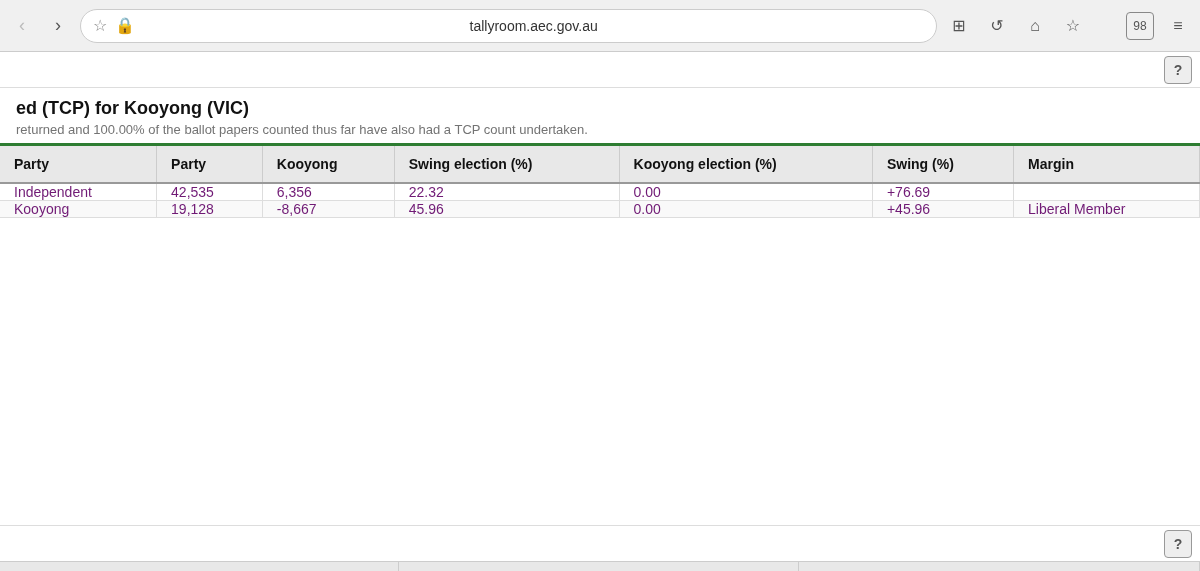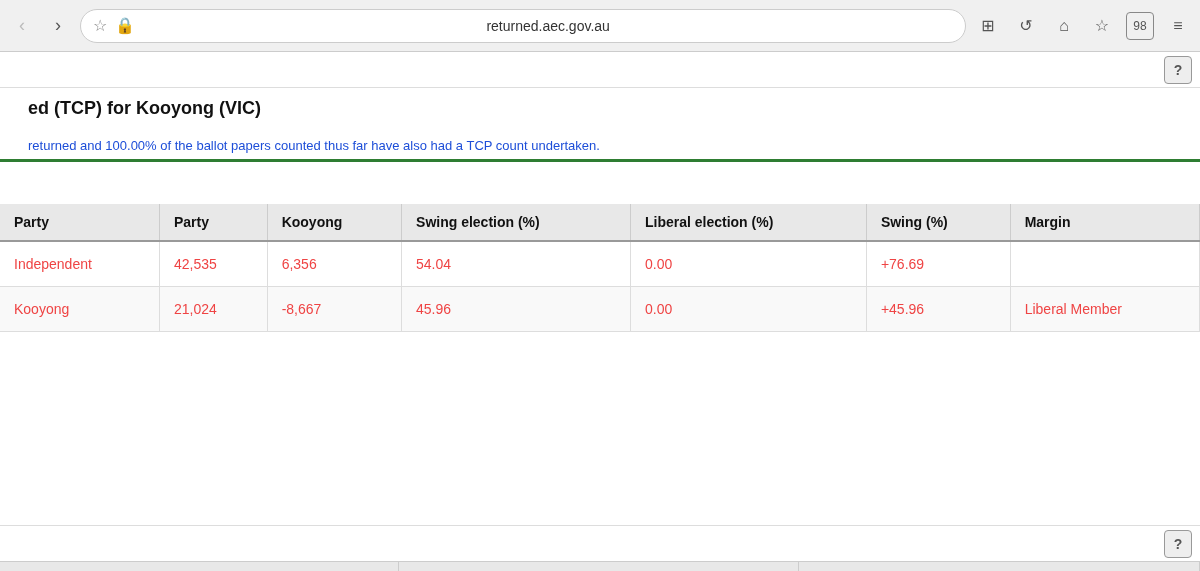--- a/index.html
+++ b/index.html
@@ -48,20 +48,21 @@
       background: none; border: none; cursor: pointer;
       font-size: 16px; color: #555;
       display: flex; align-items: center; justify-content: center;
     }
     .badge-btn {
       border: 1px solid #888;
       border-radius: 4px;
       font-size: 12px;
       padding: 2px 4px;
       color: #555;
+      margin-left: 29px;
     }
 
     
     .scroll-area {
       display: flex;
       justify-content: flex-end;
       padding: 4px 8px;
       background: white;
       border-bottom: 1px solid #ddd;
       height: 36px;
@@ -80,39 +81,38 @@
 
     
     .page-content {
       background: white;
       padding: 0 0 0 0;
       overflow: hidden;
       height: calc(571px - 52px - 36px - 36px - 10px);
     }
 
     .page-header {
-      padding: 10px 16px 6px 28px;
+      padding: 10px 16px 6px 16px;
       border-bottom: 3px solid #2e7d32;
     }
     .page-title {
       font-size: 18px;
       font-weight: bold;
       color: #111;
     }
     .page-subtitle {
       font-size: 13px;
-      color: #1d4ed8;
-      margin-top: 19px;
+      color: #737373;
+      margin-top: 3px;
     }
 
     
     .table-wrapper {
       overflow-x: auto;
       padding: 0;
-      margin-top: 42px;
     }
     table {
       width: 100%;
       border-collapse: collapse;
       font-size: 14px;
     }
     thead tr {
       background: #e8e8e8;
     }
     thead th {
@@ -124,22 +124,22 @@
       border-bottom: 2px solid #999;
       white-space: nowrap;
     }
     tbody tr {
       border-bottom: 1px solid #ddd;
     }
     tbody tr:nth-child(even) {
       background: #f9f9f9;
     }
     tbody td {
-      padding: 14px 14px;
-      color: #ef4444;
+      padding: 0 14px;
+      color: #701a75;
       border-right: 1px solid #ddd;
       white-space: nowrap;
     }
 
     
     .bottom-scroll {
       display: flex;
       justify-content: flex-end;
       align-items: center;
       padding: 4px 8px;
@@ -164,21 +164,21 @@
   </style>
 </head>
 <body>
 
 <div class="browser-chrome">
   <button class="nav-btn disabled">‹</button>
   <button class="nav-btn">›</button>
   <div class="address-bar-container">
     <span class="star-icon">☆</span>
     <span class="lock-icon">🔒</span>
-    <span class="address-text">returned.aec.gov.au</span>
+    <span class="address-text">tallyroom.aec.gov.au</span>
   </div>
   <div class="browser-actions">
     <button class="browser-action-btn">⊞</button>
     <button class="browser-action-btn">↺</button>
     <button class="browser-action-btn">⌂</button>
     <button class="browser-action-btn">☆</button>
     <button class="browser-action-btn badge-btn">98</button>
     <button class="browser-action-btn">≡</button>
   </div>
 </div>
@@ -194,39 +194,39 @@
   </div>
 
   <div class="table-wrapper">
     <table>
       <thead>
         <tr>
           <th>Party</th>
           <th>Party</th>
           <th>Kooyong</th>
           <th>Swing election (%)</th>
-          <th>Liberal election (%)</th>
+          <th>Kooyong election (%)</th>
           <th>Swing (%)</th>
           <th>Margin</th>
         </tr>
       </thead>
       <tbody id="table-body">
 
       <tr>
             <td>Independent</td>
             <td>42,535</td>
             <td>6,356</td>
-            <td>54.04</td>
+            <td>22.32</td>
             <td>0.00</td>
             <td>+76.69</td>
             <td></td>
           </tr>
           <tr>
             <td>Kooyong</td>
-            <td>21,024</td>
+            <td>19,128</td>
             <td>-8,667</td>
             <td>45.96</td>
             <td>0.00</td>
             <td>+45.96</td>
             <td>Liberal Member</td>
           </tr>
         </tbody>
     </table>
   </div>
 </div>

